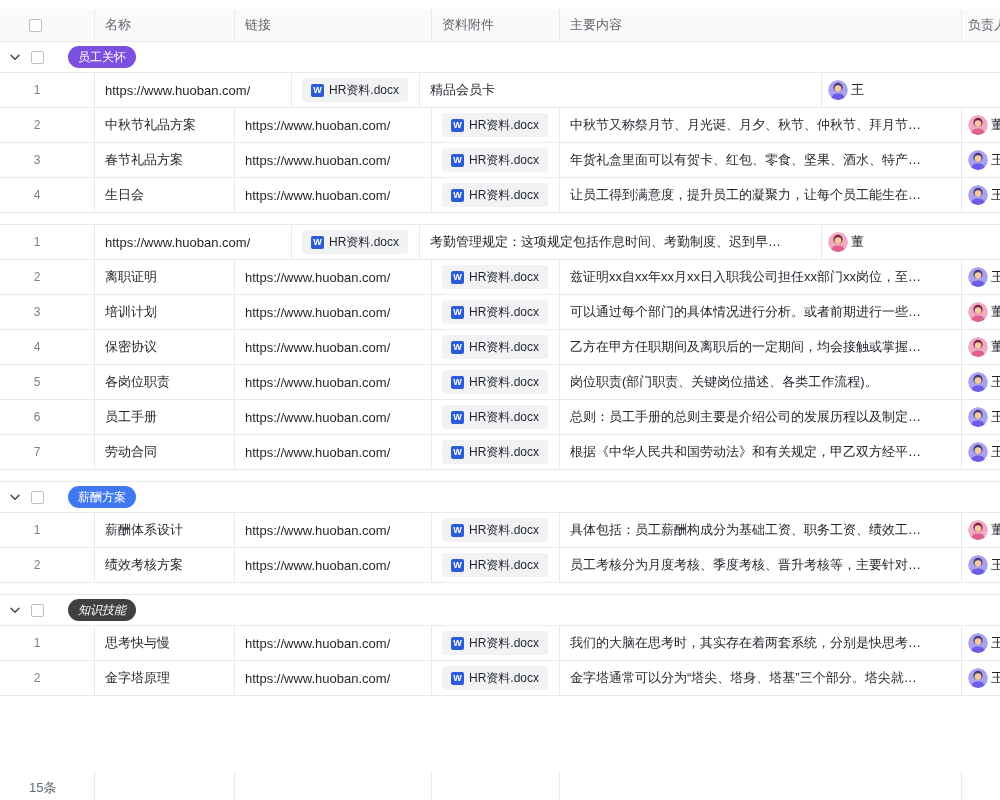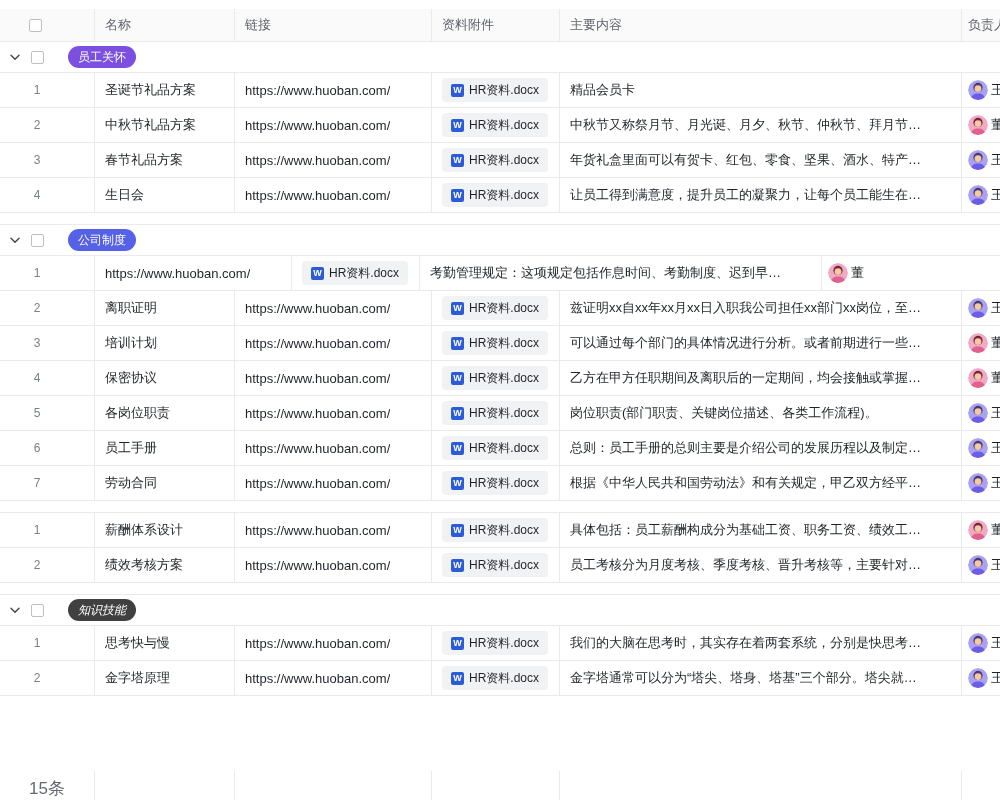--- a/index.html
+++ b/index.html
@@ -47,21 +47,21 @@
     color: #1F2329; max-width: 100%;
   }
   .doc-icon {
     width: 13px; height: 13px; border-radius: 2px; background: #2B5BD7; color: #fff;
     font-size: 9px; font-weight: bold; display: inline-flex; align-items: center;
     justify-content: center; flex: none;
   }
   .avatar { width: 20px; height: 20px; border-radius: 50%; overflow: hidden; flex: none; display: inline-block; }
   .avatar svg { display: block; }
   .owner-name { margin-left: 3px; font-size: 13px; color: #1F2329; flex: none; }
-  .footer-count { font-size: 17px; color: #646A73; }
+  .footer-count { font-size: 13px; color: #646A73; }
 </style>
 </head>
 <body>
 
 <div class="table">
 
   <div class="row header-row">
     <div class="cell col-idx header-cell">
       <span class="checkbox"></span>
     </div>
@@ -79,23 +79,20 @@
             <path d="M1 1.3 L5 5.3 L9 1.3" fill="none" stroke="#41464D" stroke-width="1.4" stroke-linecap="round" stroke-linejoin="round"></path>
           </svg>
         </span>
         <span class="checkbox"></span>
         <span class="badge" style="background: rgb(123, 79, 224);">员工关怀</span>
       </div>
       <div class="row data-row">
         <div class="cell col-idx">
           <span class="rownum">1</span>
         </div>
-        <div class="cell col-name">
-          <span class="txt">圣诞节礼品方案</span>
-        </div>
         <div class="cell col-link">
           <span class="txt">https://www.huoban.com/</span>
         </div>
         <div class="cell col-attach">
           <span class="chip">
             <span class="doc-icon">W</span>
             <span class="txt">HR资料.docx</span>
           </span>
         </div>
         <div class="cell col-content">
@@ -186,20 +183,235 @@
           <span class="txt">https://www.huoban.com/</span>
         </div>
         <div class="cell col-attach">
           <span class="chip">
             <span class="doc-icon">W</span>
             <span class="txt">HR资料.docx</span>
           </span>
         </div>
         <div class="cell col-content">
           <span class="txt">让员工得到满意度，提升员工的凝聚力，让每个员工能生在…</span>
+        </div>
+        <div class="cell col-owner">
+          <span class="avatar">
+            <svg width="20" height="20" viewBox="0 0 20 20">
+              <circle cx="10" cy="10" r="10" fill="#A9A2F2"></circle>
+              <circle cx="10" cy="7.4" r="4.6" fill="#473B70"></circle>
+              <circle cx="10" cy="8.6" r="3.4" fill="#F6C9A0"></circle>
+              <path d="M2.5 20 C3 15.4 6 13.5 10 13.5 C14 13.5 17 15.4 17.5 20 Z" fill="#6C5CE7"></path>
+            </svg>
+          </span>
+          <span class="owner-name">王</span>
+        </div>
+      </div>
+      <div class="row spacer-row"></div>
+      <div class="row data-row">
+        <div class="cell col-idx">
+          <span class="rownum">1</span>
+        </div>
+        <div class="cell col-link">
+          <span class="txt">https://www.huoban.com/</span>
+        </div>
+        <div class="cell col-attach">
+          <span class="chip">
+            <span class="doc-icon">W</span>
+            <span class="txt">HR资料.docx</span>
+          </span>
+        </div>
+        <div class="cell col-content">
+          <span class="txt">考勤管理规定：这项规定包括作息时间、考勤制度、迟到早…</span>
+        </div>
+        <div class="cell col-owner">
+          <span class="avatar">
+            <svg width="20" height="20" viewBox="0 0 20 20">
+              <circle cx="10" cy="10" r="10" fill="#F2A9C4"></circle>
+              <circle cx="10" cy="7.4" r="4.6" fill="#73243F"></circle>
+              <circle cx="10" cy="8.6" r="3.4" fill="#F6C9A0"></circle>
+              <path d="M2.5 20 C3 15.4 6 13.5 10 13.5 C14 13.5 17 15.4 17.5 20 Z" fill="#E0608F"></path>
+            </svg>
+          </span>
+          <span class="owner-name">董</span>
+        </div>
+      </div>
+      <div class="row data-row">
+        <div class="cell col-idx">
+          <span class="rownum">2</span>
+        </div>
+        <div class="cell col-name">
+          <span class="txt">离职证明</span>
+        </div>
+        <div class="cell col-link">
+          <span class="txt">https://www.huoban.com/</span>
+        </div>
+        <div class="cell col-attach">
+          <span class="chip">
+            <span class="doc-icon">W</span>
+            <span class="txt">HR资料.docx</span>
+          </span>
+        </div>
+        <div class="cell col-content">
+          <span class="txt">兹证明xx自xx年xx月xx日入职我公司担任xx部门xx岗位，至…</span>
+        </div>
+        <div class="cell col-owner">
+          <span class="avatar">
+            <svg width="20" height="20" viewBox="0 0 20 20">
+              <circle cx="10" cy="10" r="10" fill="#A9A2F2"></circle>
+              <circle cx="10" cy="7.4" r="4.6" fill="#473B70"></circle>
+              <circle cx="10" cy="8.6" r="3.4" fill="#F6C9A0"></circle>
+              <path d="M2.5 20 C3 15.4 6 13.5 10 13.5 C14 13.5 17 15.4 17.5 20 Z" fill="#6C5CE7"></path>
+            </svg>
+          </span>
+          <span class="owner-name">王</span>
+        </div>
+      </div>
+      <div class="row data-row">
+        <div class="cell col-idx">
+          <span class="rownum">3</span>
+        </div>
+        <div class="cell col-name">
+          <span class="txt">培训计划</span>
+        </div>
+        <div class="cell col-link">
+          <span class="txt">https://www.huoban.com/</span>
+        </div>
+        <div class="cell col-attach">
+          <span class="chip">
+            <span class="doc-icon">W</span>
+            <span class="txt">HR资料.docx</span>
+          </span>
+        </div>
+        <div class="cell col-content">
+          <span class="txt">可以通过每个部门的具体情况进行分析。或者前期进行一些…</span>
+        </div>
+        <div class="cell col-owner">
+          <span class="avatar">
+            <svg width="20" height="20" viewBox="0 0 20 20">
+              <circle cx="10" cy="10" r="10" fill="#F2A9C4"></circle>
+              <circle cx="10" cy="7.4" r="4.6" fill="#73243F"></circle>
+              <circle cx="10" cy="8.6" r="3.4" fill="#F6C9A0"></circle>
+              <path d="M2.5 20 C3 15.4 6 13.5 10 13.5 C14 13.5 17 15.4 17.5 20 Z" fill="#E0608F"></path>
+            </svg>
+          </span>
+          <span class="owner-name">董</span>
+        </div>
+      </div>
+      <div class="row data-row">
+        <div class="cell col-idx">
+          <span class="rownum">4</span>
+        </div>
+        <div class="cell col-name">
+          <span class="txt">保密协议</span>
+        </div>
+        <div class="cell col-link">
+          <span class="txt">https://www.huoban.com/</span>
+        </div>
+        <div class="cell col-attach">
+          <span class="chip">
+            <span class="doc-icon">W</span>
+            <span class="txt">HR资料.docx</span>
+          </span>
+        </div>
+        <div class="cell col-content">
+          <span class="txt">乙方在甲方任职期间及离职后的一定期间，均会接触或掌握…</span>
+        </div>
+        <div class="cell col-owner">
+          <span class="avatar">
+            <svg width="20" height="20" viewBox="0 0 20 20">
+              <circle cx="10" cy="10" r="10" fill="#F2A9C4"></circle>
+              <circle cx="10" cy="7.4" r="4.6" fill="#73243F"></circle>
+              <circle cx="10" cy="8.6" r="3.4" fill="#F6C9A0"></circle>
+              <path d="M2.5 20 C3 15.4 6 13.5 10 13.5 C14 13.5 17 15.4 17.5 20 Z" fill="#E0608F"></path>
+            </svg>
+          </span>
+          <span class="owner-name">董</span>
+        </div>
+      </div>
+      <div class="row data-row">
+        <div class="cell col-idx">
+          <span class="rownum">5</span>
+        </div>
+        <div class="cell col-name">
+          <span class="txt">各岗位职责</span>
+        </div>
+        <div class="cell col-link">
+          <span class="txt">https://www.huoban.com/</span>
+        </div>
+        <div class="cell col-attach">
+          <span class="chip">
+            <span class="doc-icon">W</span>
+            <span class="txt">HR资料.docx</span>
+          </span>
+        </div>
+        <div class="cell col-content">
+          <span class="txt">岗位职责(部门职责、关键岗位描述、各类工作流程)。</span>
+        </div>
+        <div class="cell col-owner">
+          <span class="avatar">
+            <svg width="20" height="20" viewBox="0 0 20 20">
+              <circle cx="10" cy="10" r="10" fill="#A9A2F2"></circle>
+              <circle cx="10" cy="7.4" r="4.6" fill="#473B70"></circle>
+              <circle cx="10" cy="8.6" r="3.4" fill="#F6C9A0"></circle>
+              <path d="M2.5 20 C3 15.4 6 13.5 10 13.5 C14 13.5 17 15.4 17.5 20 Z" fill="#6C5CE7"></path>
+            </svg>
+          </span>
+          <span class="owner-name">王</span>
+        </div>
+      </div>
+      <div class="row data-row">
+        <div class="cell col-idx">
+          <span class="rownum">6</span>
+        </div>
+        <div class="cell col-name">
+          <span class="txt">员工手册</span>
+        </div>
+        <div class="cell col-link">
+          <span class="txt">https://www.huoban.com/</span>
+        </div>
+        <div class="cell col-attach">
+          <span class="chip">
+            <span class="doc-icon">W</span>
+            <span class="txt">HR资料.docx</span>
+          </span>
+        </div>
+        <div class="cell col-content">
+          <span class="txt">总则：员工手册的总则主要是介绍公司的发展历程以及制定…</span>
+        </div>
+        <div class="cell col-owner">
+          <span class="avatar">
+            <svg width="20" height="20" viewBox="0 0 20 20">
+              <circle cx="10" cy="10" r="10" fill="#A9A2F2"></circle>
+              <circle cx="10" cy="7.4" r="4.6" fill="#473B70"></circle>
+              <circle cx="10" cy="8.6" r="3.4" fill="#F6C9A0"></circle>
+              <path d="M2.5 20 C3 15.4 6 13.5 10 13.5 C14 13.5 17 15.4 17.5 20 Z" fill="#6C5CE7"></path>
+            </svg>
+          </span>
+          <span class="owner-name">王</span>
+        </div>
+      </div>
+      <div class="row data-row">
+        <div class="cell col-idx">
+          <span class="rownum">7</span>
+        </div>
+        <div class="cell col-name">
+          <span class="txt">劳动合同</span>
+        </div>
+        <div class="cell col-link">
+          <span class="txt">https://www.huoban.com/</span>
+        </div>
+        <div class="cell col-attach">
+          <span class="chip">
+            <span class="doc-icon">W</span>
+            <span class="txt">HR资料.docx</span>
+          </span>
+        </div>
+        <div class="cell col-content">
+          <span class="txt">根据《中华人民共和国劳动法》和有关规定，甲乙双方经平…</span>
         </div>
         <div class="cell col-owner">
           <span class="avatar">
             <svg width="20" height="20" viewBox="0 0 20 20">
               <circle cx="10" cy="10" r="10" fill="#A9A2F2"></circle>
               <circle cx="10" cy="7.4" r="4.6" fill="#473B70"></circle>
               <circle cx="10" cy="8.6" r="3.4" fill="#F6C9A0"></circle>
               <path d="M2.5 20 C3 15.4 6 13.5 10 13.5 C14 13.5 17 15.4 17.5 20 Z" fill="#6C5CE7"></path>
             </svg>
           </span>
@@ -207,237 +419,22 @@
         </div>
       </div>
       <div class="row spacer-row"></div>
       <div class="row group-row">
         <span class="chev">
           <svg width="10" height="7" viewBox="0 0 10 7">
             <path d="M1 1.3 L5 5.3 L9 1.3" fill="none" stroke="#41464D" stroke-width="1.4" stroke-linecap="round" stroke-linejoin="round"></path>
           </svg>
         </span>
         <span class="checkbox"></span>
-        <span class="badge" style="background: rgb(85, 97, 230);">公司制度</span>
-      </div>
-      <div class="row data-row">
-        <div class="cell col-idx">
-          <span class="rownum">1</span>
-        </div>
-        <div class="cell col-link">
-          <span class="txt">https://www.huoban.com/</span>
-        </div>
-        <div class="cell col-attach">
-          <span class="chip">
-            <span class="doc-icon">W</span>
-            <span class="txt">HR资料.docx</span>
-          </span>
-        </div>
-        <div class="cell col-content">
-          <span class="txt">考勤管理规定：这项规定包括作息时间、考勤制度、迟到早…</span>
-        </div>
-        <div class="cell col-owner">
-          <span class="avatar">
-            <svg width="20" height="20" viewBox="0 0 20 20">
-              <circle cx="10" cy="10" r="10" fill="#F2A9C4"></circle>
-              <circle cx="10" cy="7.4" r="4.6" fill="#73243F"></circle>
-              <circle cx="10" cy="8.6" r="3.4" fill="#F6C9A0"></circle>
-              <path d="M2.5 20 C3 15.4 6 13.5 10 13.5 C14 13.5 17 15.4 17.5 20 Z" fill="#E0608F"></path>
-            </svg>
-          </span>
-          <span class="owner-name">董</span>
-        </div>
-      </div>
-      <div class="row data-row">
-        <div class="cell col-idx">
-          <span class="rownum">2</span>
-        </div>
-        <div class="cell col-name">
-          <span class="txt">离职证明</span>
-        </div>
-        <div class="cell col-link">
-          <span class="txt">https://www.huoban.com/</span>
-        </div>
-        <div class="cell col-attach">
-          <span class="chip">
-            <span class="doc-icon">W</span>
-            <span class="txt">HR资料.docx</span>
-          </span>
-        </div>
-        <div class="cell col-content">
-          <span class="txt">兹证明xx自xx年xx月xx日入职我公司担任xx部门xx岗位，至…</span>
-        </div>
-        <div class="cell col-owner">
-          <span class="avatar">
-            <svg width="20" height="20" viewBox="0 0 20 20">
-              <circle cx="10" cy="10" r="10" fill="#A9A2F2"></circle>
-              <circle cx="10" cy="7.4" r="4.6" fill="#473B70"></circle>
-              <circle cx="10" cy="8.6" r="3.4" fill="#F6C9A0"></circle>
-              <path d="M2.5 20 C3 15.4 6 13.5 10 13.5 C14 13.5 17 15.4 17.5 20 Z" fill="#6C5CE7"></path>
-            </svg>
-          </span>
-          <span class="owner-name">王</span>
-        </div>
-      </div>
-      <div class="row data-row">
-        <div class="cell col-idx">
-          <span class="rownum">3</span>
-        </div>
-        <div class="cell col-name">
-          <span class="txt">培训计划</span>
-        </div>
-        <div class="cell col-link">
-          <span class="txt">https://www.huoban.com/</span>
-        </div>
-        <div class="cell col-attach">
-          <span class="chip">
-            <span class="doc-icon">W</span>
-            <span class="txt">HR资料.docx</span>
-          </span>
-        </div>
-        <div class="cell col-content">
-          <span class="txt">可以通过每个部门的具体情况进行分析。或者前期进行一些…</span>
-        </div>
-        <div class="cell col-owner">
-          <span class="avatar">
-            <svg width="20" height="20" viewBox="0 0 20 20">
-              <circle cx="10" cy="10" r="10" fill="#F2A9C4"></circle>
-              <circle cx="10" cy="7.4" r="4.6" fill="#73243F"></circle>
-              <circle cx="10" cy="8.6" r="3.4" fill="#F6C9A0"></circle>
-              <path d="M2.5 20 C3 15.4 6 13.5 10 13.5 C14 13.5 17 15.4 17.5 20 Z" fill="#E0608F"></path>
-            </svg>
-          </span>
-          <span class="owner-name">董</span>
-        </div>
-      </div>
-      <div class="row data-row">
-        <div class="cell col-idx">
-          <span class="rownum">4</span>
-        </div>
-        <div class="cell col-name">
-          <span class="txt">保密协议</span>
-        </div>
-        <div class="cell col-link">
-          <span class="txt">https://www.huoban.com/</span>
-        </div>
-        <div class="cell col-attach">
-          <span class="chip">
-            <span class="doc-icon">W</span>
-            <span class="txt">HR资料.docx</span>
-          </span>
-        </div>
-        <div class="cell col-content">
-          <span class="txt">乙方在甲方任职期间及离职后的一定期间，均会接触或掌握…</span>
-        </div>
-        <div class="cell col-owner">
-          <span class="avatar">
-            <svg width="20" height="20" viewBox="0 0 20 20">
-              <circle cx="10" cy="10" r="10" fill="#F2A9C4"></circle>
-              <circle cx="10" cy="7.4" r="4.6" fill="#73243F"></circle>
-              <circle cx="10" cy="8.6" r="3.4" fill="#F6C9A0"></circle>
-              <path d="M2.5 20 C3 15.4 6 13.5 10 13.5 C14 13.5 17 15.4 17.5 20 Z" fill="#E0608F"></path>
-            </svg>
-          </span>
-          <span class="owner-name">董</span>
-        </div>
-      </div>
-      <div class="row data-row">
-        <div class="cell col-idx">
-          <span class="rownum">5</span>
-        </div>
-        <div class="cell col-name">
-          <span class="txt">各岗位职责</span>
-        </div>
-        <div class="cell col-link">
-          <span class="txt">https://www.huoban.com/</span>
-        </div>
-        <div class="cell col-attach">
-          <span class="chip">
-            <span class="doc-icon">W</span>
-            <span class="txt">HR资料.docx</span>
-          </span>
-        </div>
-        <div class="cell col-content">
-          <span class="txt">岗位职责(部门职责、关键岗位描述、各类工作流程)。</span>
-        </div>
-        <div class="cell col-owner">
-          <span class="avatar">
-            <svg width="20" height="20" viewBox="0 0 20 20">
-              <circle cx="10" cy="10" r="10" fill="#A9A2F2"></circle>
-              <circle cx="10" cy="7.4" r="4.6" fill="#473B70"></circle>
-              <circle cx="10" cy="8.6" r="3.4" fill="#F6C9A0"></circle>
-              <path d="M2.5 20 C3 15.4 6 13.5 10 13.5 C14 13.5 17 15.4 17.5 20 Z" fill="#6C5CE7"></path>
-            </svg>
-          </span>
-          <span class="owner-name">王</span>
-        </div>
-      </div>
-      <div class="row data-row">
-        <div class="cell col-idx">
-          <span class="rownum">6</span>
-        </div>
-        <div class="cell col-name">
-          <span class="txt">员工手册</span>
-        </div>
-        <div class="cell col-link">
-          <span class="txt">https://www.huoban.com/</span>
-        </div>
-        <div class="cell col-attach">
-          <span class="chip">
-            <span class="doc-icon">W</span>
-            <span class="txt">HR资料.docx</span>
-          </span>
-        </div>
-        <div class="cell col-content">
-          <span class="txt">总则：员工手册的总则主要是介绍公司的发展历程以及制定…</span>
-        </div>
-        <div class="cell col-owner">
-          <span class="avatar">
-            <svg width="20" height="20" viewBox="0 0 20 20">
-              <circle cx="10" cy="10" r="10" fill="#A9A2F2"></circle>
-              <circle cx="10" cy="7.4" r="4.6" fill="#473B70"></circle>
-              <circle cx="10" cy="8.6" r="3.4" fill="#F6C9A0"></circle>
-              <path d="M2.5 20 C3 15.4 6 13.5 10 13.5 C14 13.5 17 15.4 17.5 20 Z" fill="#6C5CE7"></path>
-            </svg>
-          </span>
-          <span class="owner-name">王</span>
-        </div>
-      </div>
-      <div class="row data-row">
-        <div class="cell col-idx">
-          <span class="rownum">7</span>
-        </div>
-        <div class="cell col-name">
-          <span class="txt">劳动合同</span>
-        </div>
-        <div class="cell col-link">
-          <span class="txt">https://www.huoban.com/</span>
-        </div>
-        <div class="cell col-attach">
-          <span class="chip">
-            <span class="doc-icon">W</span>
-            <span class="txt">HR资料.docx</span>
-          </span>
-        </div>
-        <div class="cell col-content">
-          <span class="txt">根据《中华人民共和国劳动法》和有关规定，甲乙双方经平…</span>
-        </div>
-        <div class="cell col-owner">
-          <span class="avatar">
-            <svg width="20" height="20" viewBox="0 0 20 20">
-              <circle cx="10" cy="10" r="10" fill="#A9A2F2"></circle>
-              <circle cx="10" cy="7.4" r="4.6" fill="#473B70"></circle>
-              <circle cx="10" cy="8.6" r="3.4" fill="#F6C9A0"></circle>
-              <path d="M2.5 20 C3 15.4 6 13.5 10 13.5 C14 13.5 17 15.4 17.5 20 Z" fill="#6C5CE7"></path>
-            </svg>
-          </span>
-          <span class="owner-name">王</span>
-        </div>
-      </div>
-      <div class="row spacer-row"></div>
+        <span class="badge" style="background: rgb(63, 120, 240);">薪酬方案</span>
+      </div>
       <div class="row data-row">
         <div class="cell col-idx">
           <span class="rownum">1</span>
         </div>
         <div class="cell col-name">
           <span class="txt">薪酬体系设计</span>
         </div>
         <div class="cell col-link">
           <span class="txt">https://www.huoban.com/</span>
         </div>

